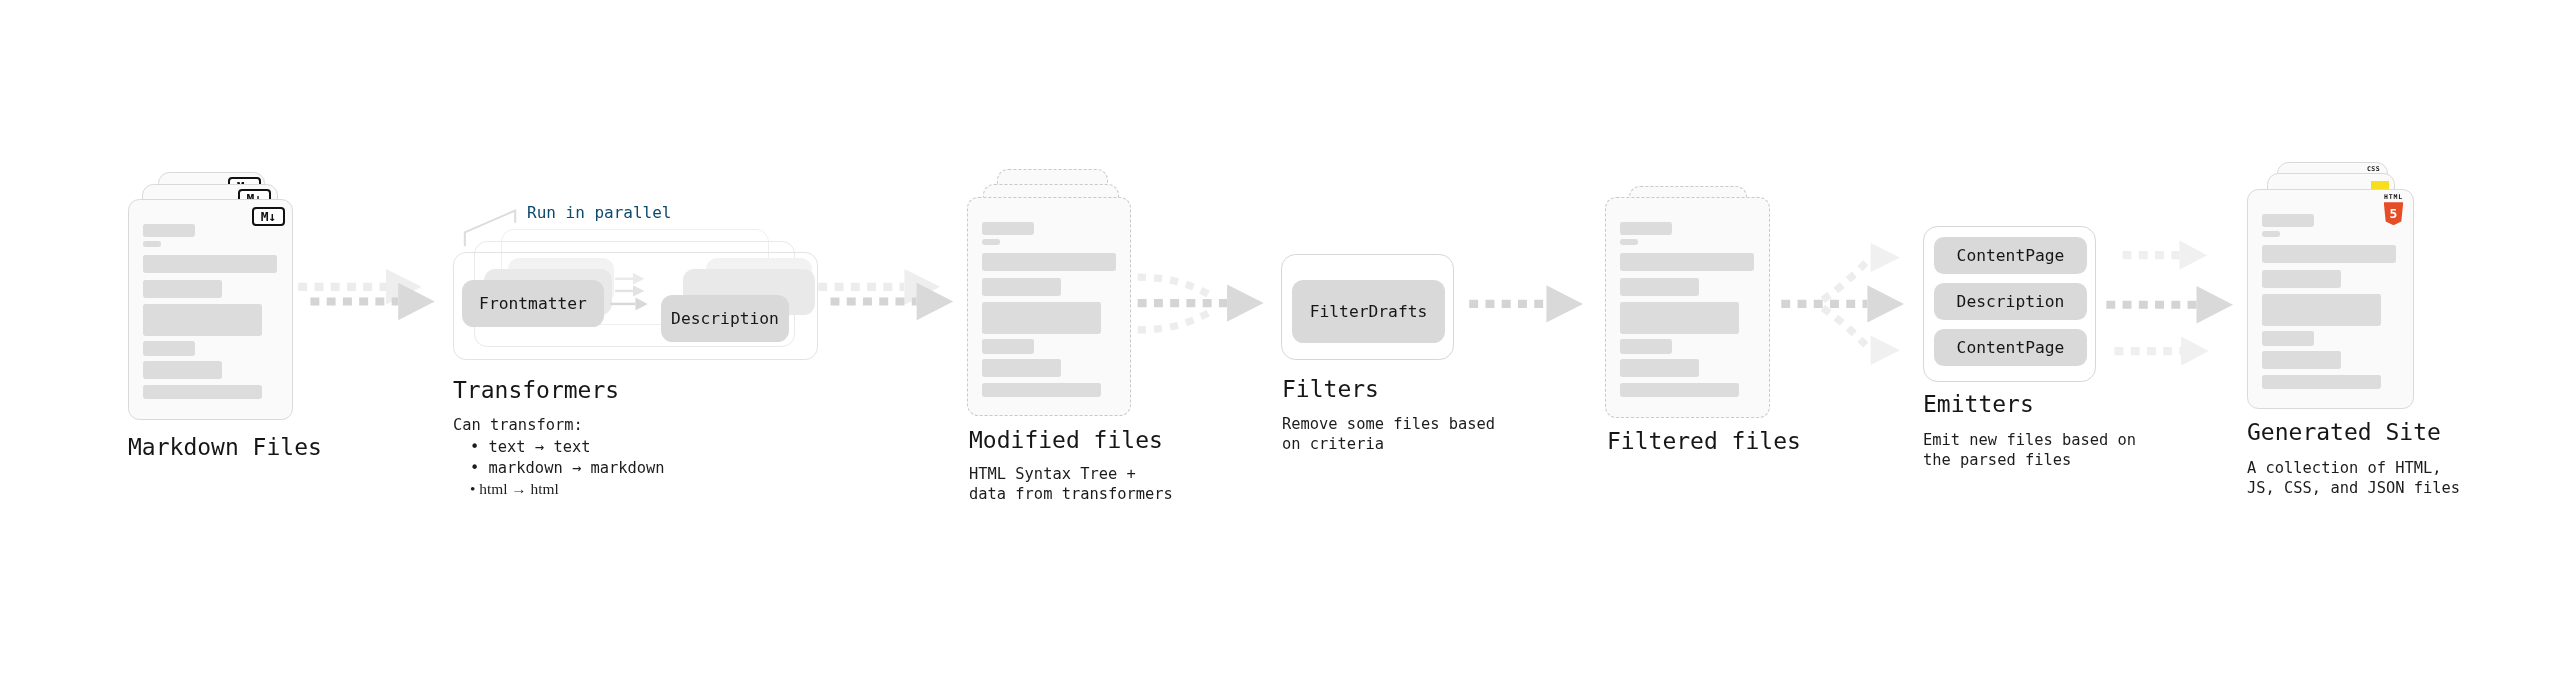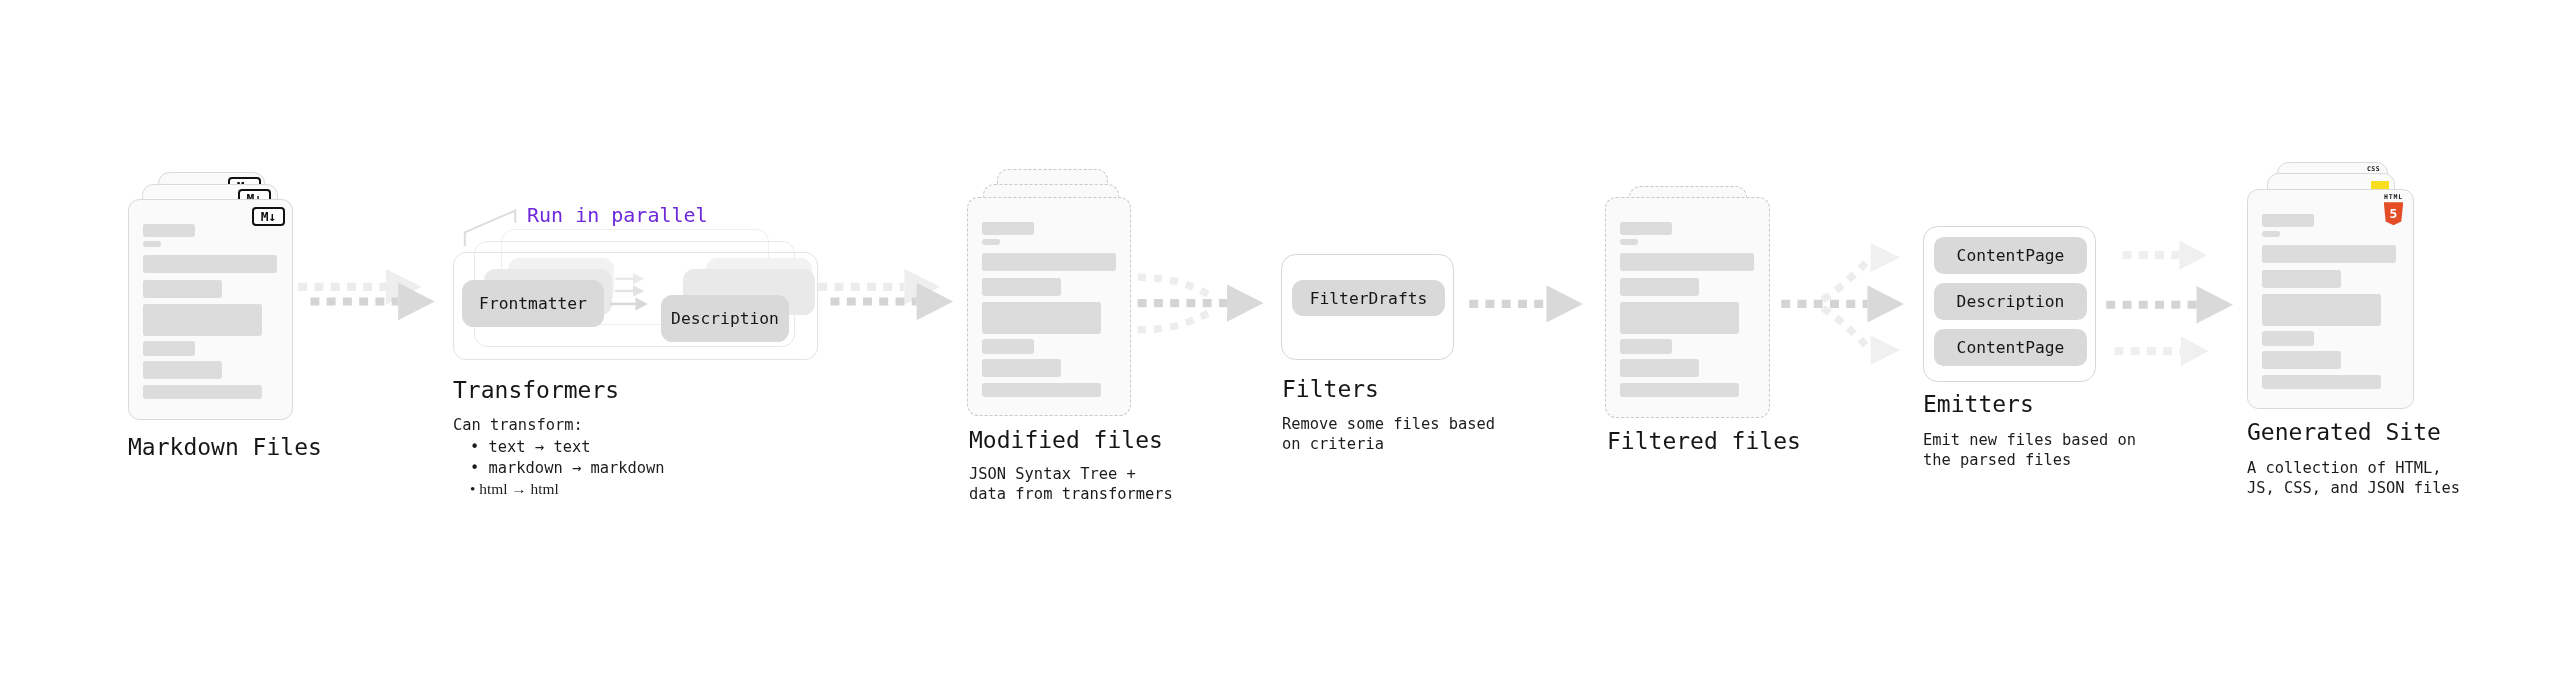--- a/index.html
+++ b/index.html
@@ -14,21 +14,21 @@
   .l1{top:24.4px;width:52px;height:12.2px}.l2{top:41px;width:18px;height:5.7px}
   .l3{top:55px;width:134px;height:18px}.l4{top:80px;width:79px;height:18px}
   .l5{top:104px;width:119px;height:32px}.l6{top:141px;width:52px;height:15.4px}
   .l7{top:161px;width:79px;height:18px}.l8{top:185px;width:119px;height:14px}
   
   .mdicon{position:absolute;width:32.5px;height:18.7px;background:#fff;border:2.4px solid #111;border-radius:4.1px;
           display:flex;align-items:center;justify-content:center;font-weight:bold;font-size:13px;color:#111;box-sizing:border-box;}
   
   .title{position:absolute;font-size:23px;line-height:1.2;color:#161616;white-space:pre;}
   .sub{position:absolute;font-size:15.4px;line-height:21px;color:#1c1c1c;white-space:pre;}
-  .note{position:absolute;font-size:20px;color:#6d28d9;white-space:pre;}
+  .note{position:absolute;font-size:16px;color:#0c4a6e;white-space:pre;}
   
   .pill{position:absolute;background:#d9d9d9;border-radius:11.4px;display:flex;align-items:center;justify-content:center;
         font-size:16.3px;color:#161616;white-space:pre;}
   .ghost{position:absolute;border-radius:11.4px;}
   
   .tbox{position:absolute;border:1.6px solid #e3e3e3;border-radius:13px;box-sizing:border-box;background:transparent;}
   
   .wbox{position:absolute;background:#ffffff;border:1.6px solid #d6d6d6;border-radius:14.6px;box-sizing:border-box;}
   
   .cssicon{position:absolute;top:3.3px;right:2px;width:18px;margin-left:33px;}
@@ -108,27 +108,27 @@
       <i class="ln l1"></i>
         <i class="ln l2"></i>
         <i class="ln l3"></i>
         <i class="ln l4"></i>
       <i class="ln l5"></i>
         <i class="ln l6"></i>
         <i class="ln l7"></i>
         <i class="ln l8"></i>
     </div>
     <div class="title" style="left:969px;top:427px;">Modified files</div>
-    <div class="sub" style="left:969px;top:464px;">JSON Syntax Tree +</div>
+    <div class="sub" style="left:969px;top:464px;">HTML Syntax Tree +</div>
     <div class="sub" style="left:969px;top:484px;">data from transformers</div>
   </div>
 
   <div>
     <div class="wbox" style="left:1281px;top:254px;width:173px;height:106px;"></div>
-    <div class="pill" style="left:1292px;top:280px;width:153px;height:36px;">FilterDrafts</div>
+    <div class="pill" style="left:1292px;top:280px;width:153px;height:63px;">FilterDrafts</div>
     <div class="title" style="left:1282px;top:376px;text-align:center;">Filters</div>
     <div class="sub" style="left:1282px;top:414px;">Remove some files based</div>
     <div class="sub" style="left:1282px;top:434px;">on criteria</div>
   </div>
 
   <div>
     <div class="fcard dashedc" style="left:1629px;top:186px;width:118px;height:50px;z-index:1;"></div>
     <div class="fcard dashedc" style="left:1605px;top:197px;width:165px;height:221px;z-index:2;">
       <i class="ln l1"></i>
         <i class="ln l2"></i>

